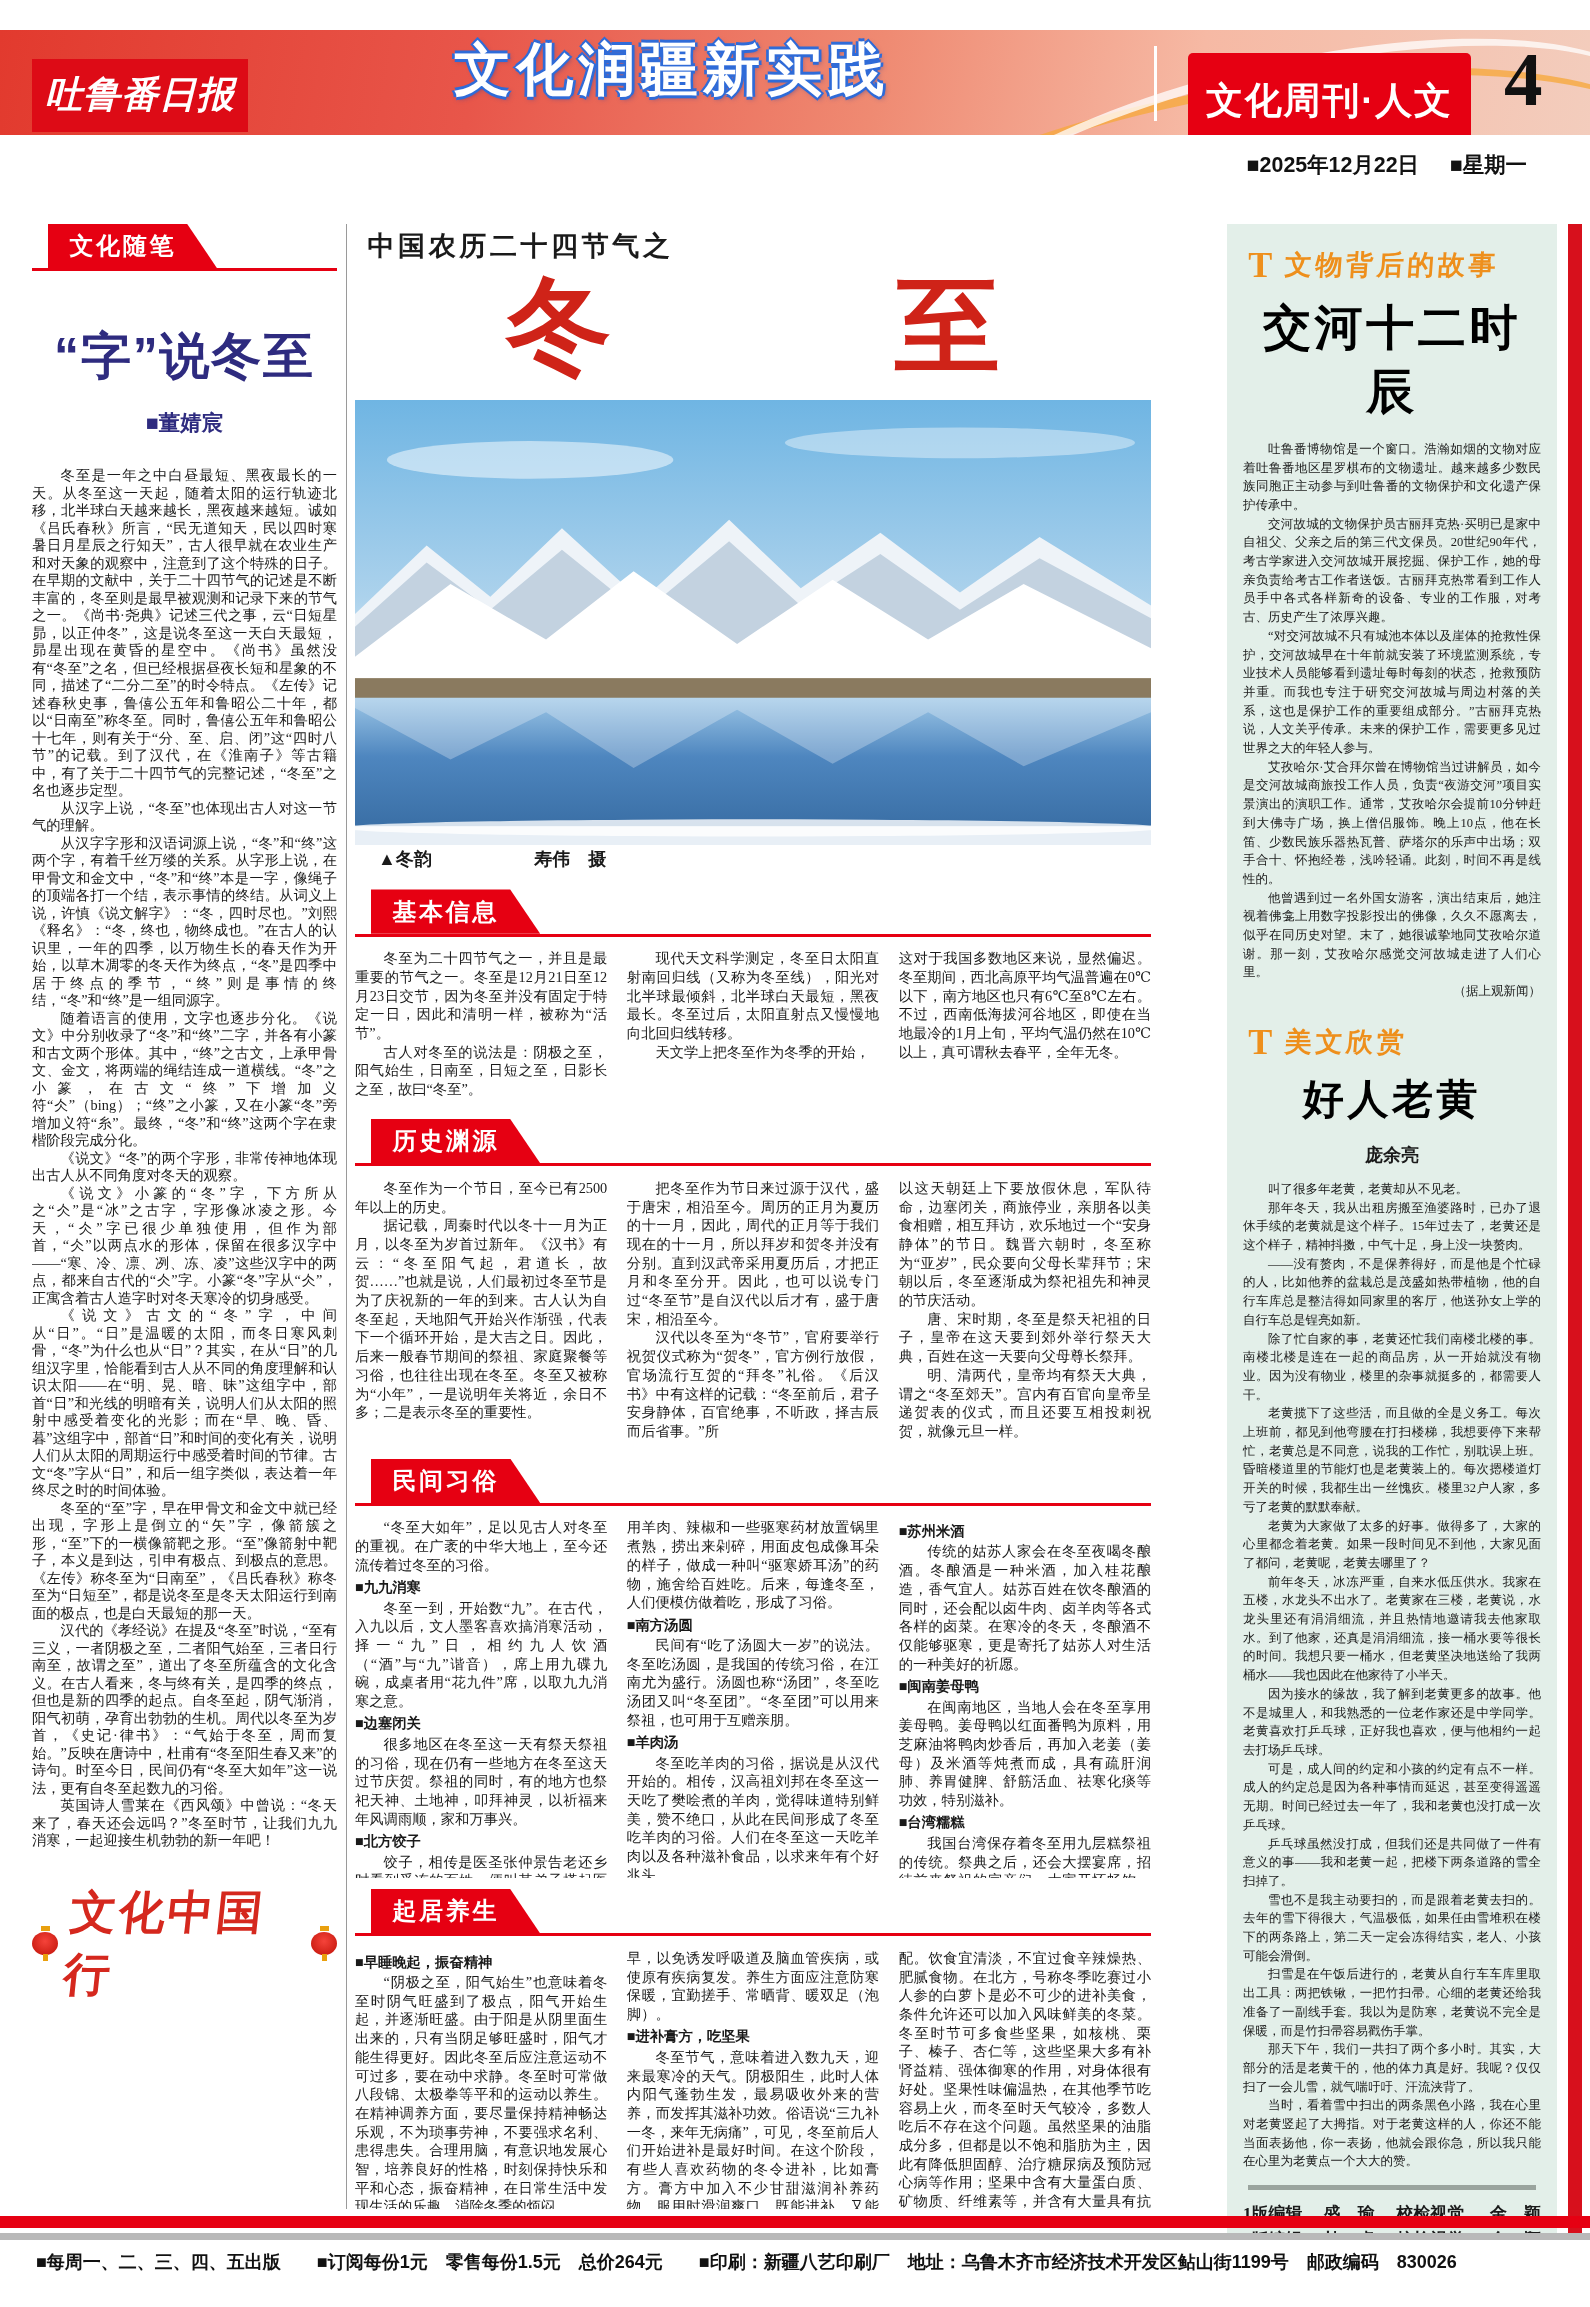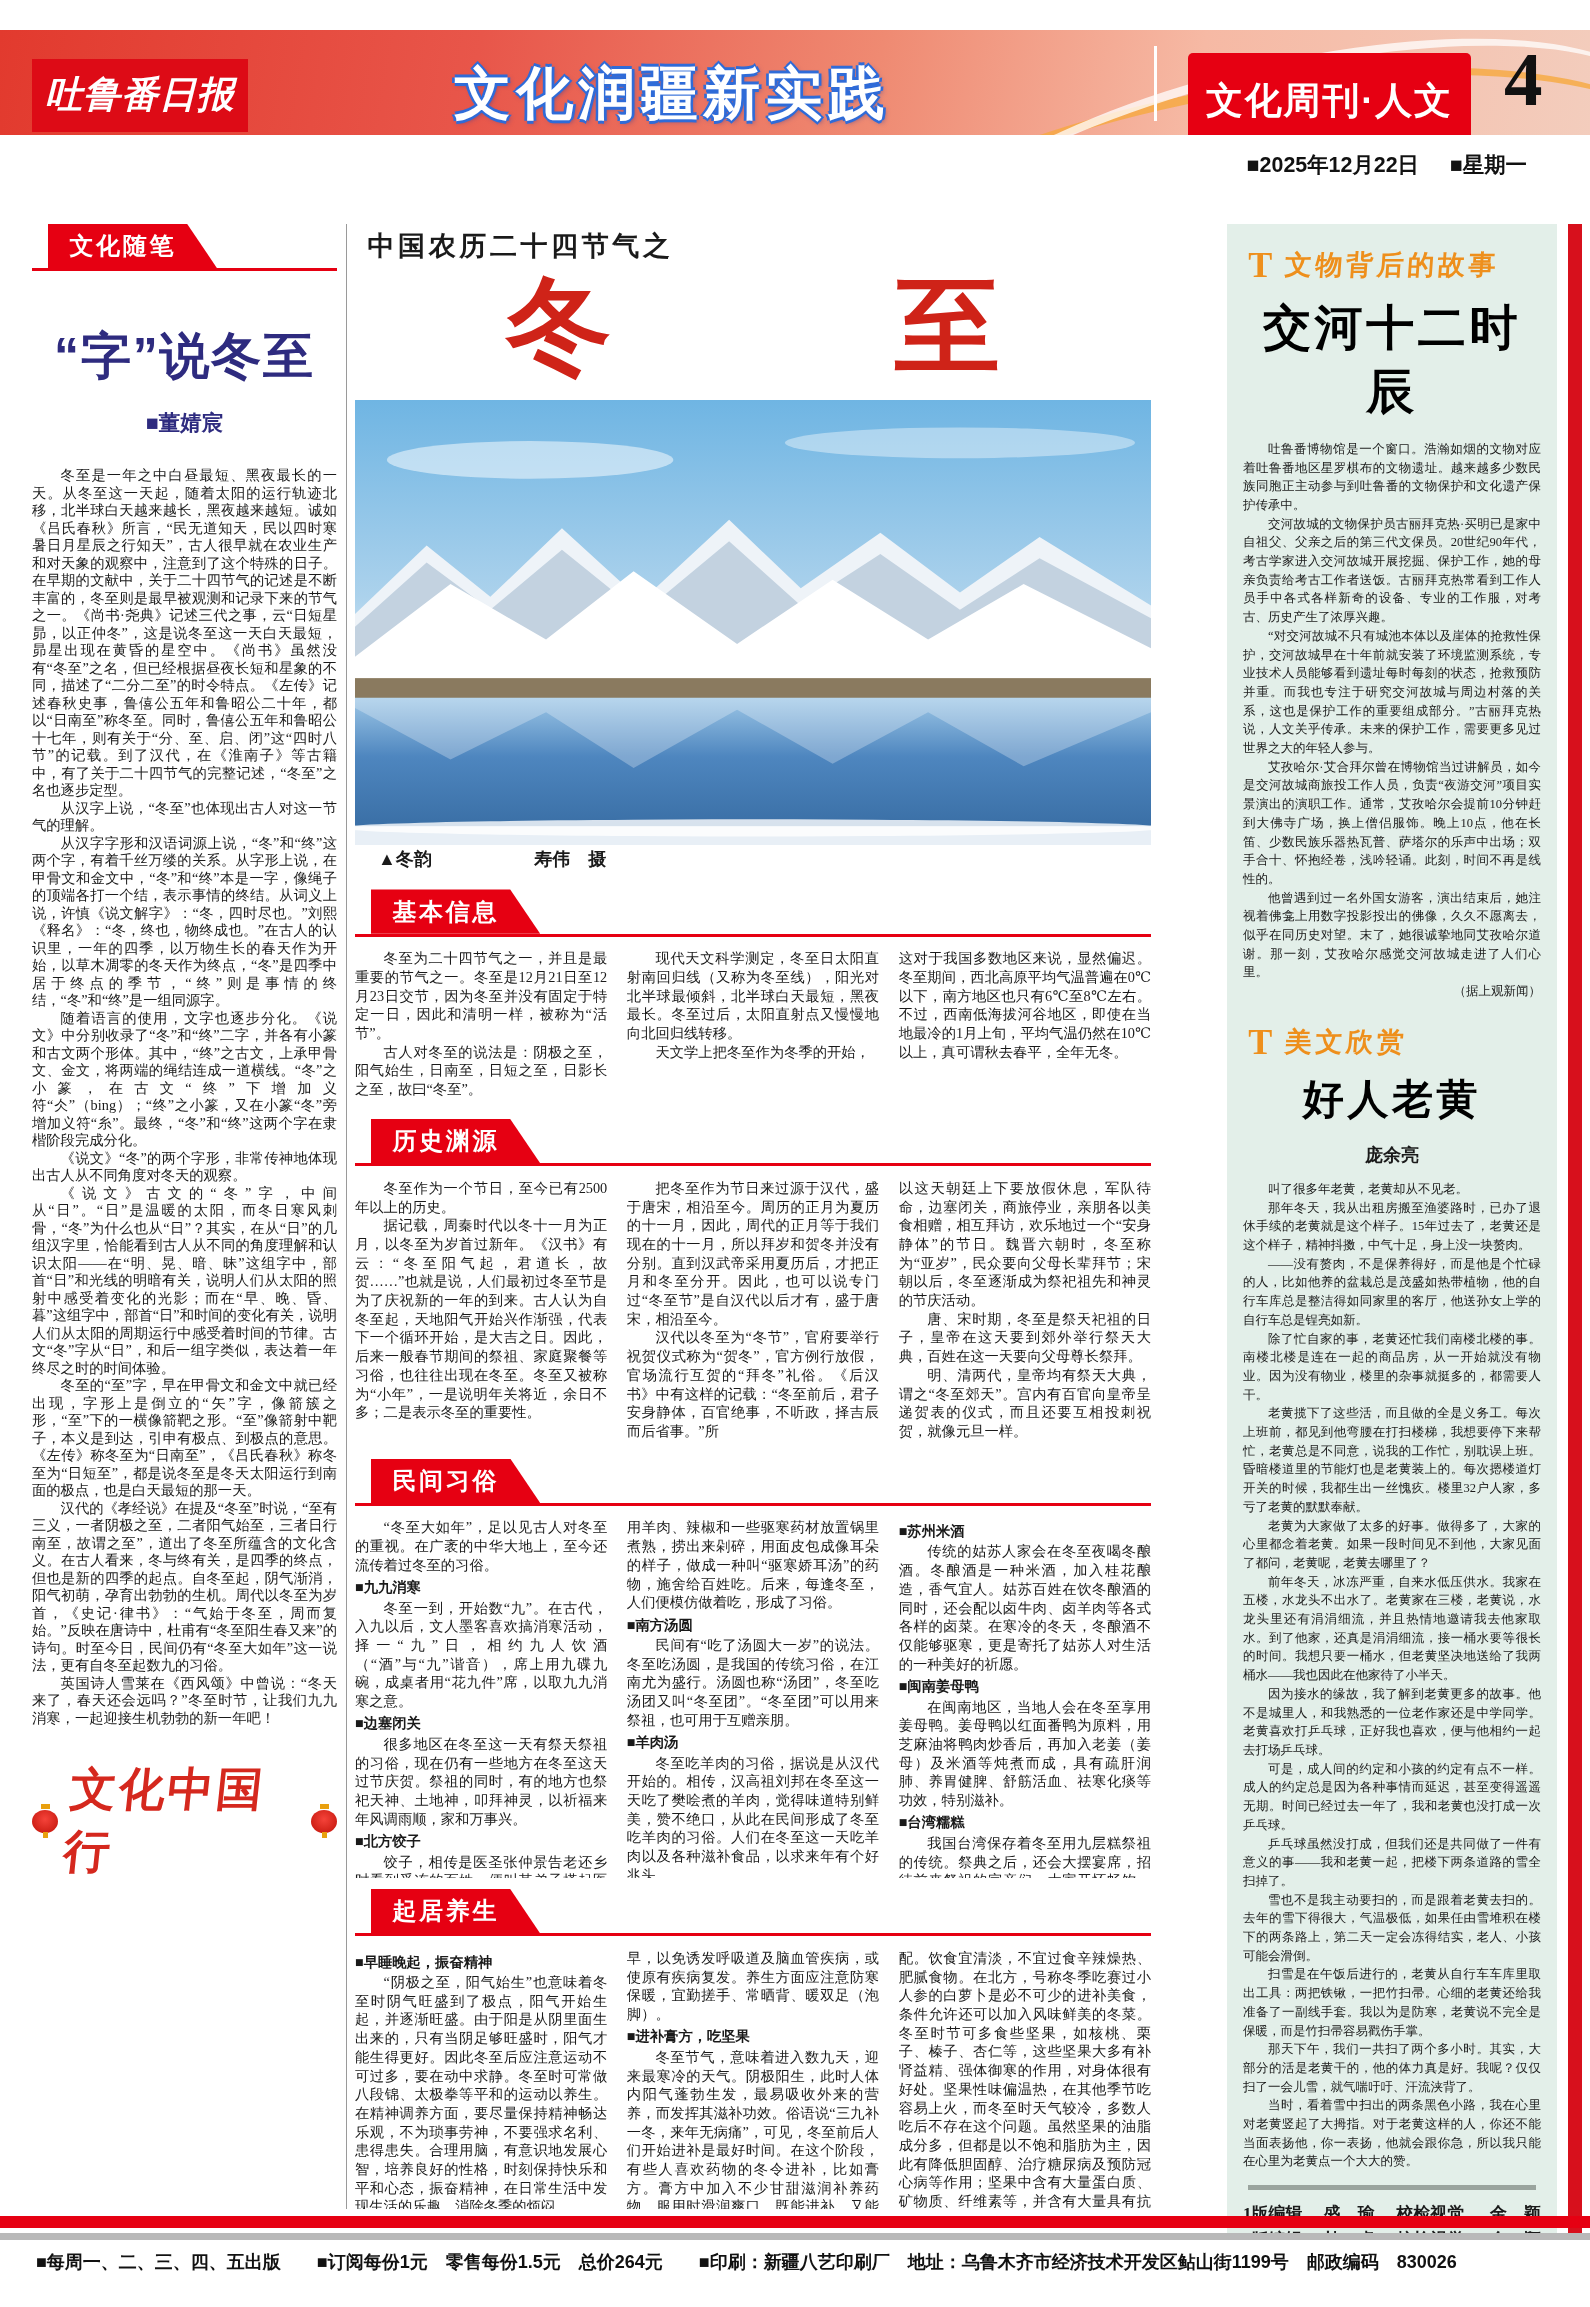--- a/index.html
+++ b/index.html
@@ -8,21 +8,21 @@
 
   
   .banner{position:absolute;left:0;top:30px;width:1591px;height:105px;
     background:linear-gradient(100deg,#e23a2e 0%,#e8564a 30%,#ef8a72 55%,#f6b9a4 75%,#f3cdbd 100%);overflow:hidden;}
   .swoosh1,.swoosh2{position:absolute;border-radius:50%;border-top:9px solid rgba(255,255,255,.75);}
   .swoosh1{width:802px;height:267px;left:873px;top:36px;transform:rotate(-14deg);}
   .swoosh2{width:980px;height:338px;left:730px;top:62px;transform:rotate(-12deg);border-top-color:rgba(246,169,63,.8);}
   .masthead{position:absolute;left:32px;top:28.5px;width:216px;height:73px;background:#dd0b16;
     color:#fff;display:flex;align-items:center;justify-content:center;
     font-weight:bold;font-style:italic;font-size:37px;letter-spacing:0.9px;}
-  .banner-title{position:absolute;left:454px;top:26px;font-size:57px;font-weight:900;color:#ffffff;letter-spacing:5.3px;
+  .banner-title{position:absolute;left:454px;top:2px;font-size:57px;font-weight:900;color:#ffffff;letter-spacing:5.3px;
     font-family:Liberation Mono, monospace;
     text-shadow:-2.7px 0 #2f6bd8,2.7px 0 #2f6bd8,0 -2.7px #2f6bd8,0 2.7px #2f6bd8,1.8px 1.8px 5.3px rgba(47,60,150,.6);}
   .weekly-divider{position:absolute;left:1154px;top:16px;width:2.7px;height:75px;background:#ffffff;}
   .weekly-box{position:absolute;left:1172px;top:23px;background:#e60012;color:#fff;border-radius:5px;
     font-family:"Liberation Sans","DejaVu Sans",sans-serif;font-weight:bold;font-size:37px;padding:23px 18px;letter-spacing:1.8px;margin-left:16px;}
   .page-num{position:absolute;left:1504px;top:5.3px;font-size:77px;font-weight:bold;color:#111;}
   .dateline{position:absolute;right:64px;top:150px;font-size:21.4px;font-weight:bold;color:#111;
     font-family:"Liberation Sans","DejaVu Sans",sans-serif;}
   .dateline span{margin-left:25px;}
 
@@ -107,20 +107,21 @@
   <div class="left-col">
     <div class="tabrow"><span class="tab">文化随笔</span></div>
     <div class="left-title">“字”说冬至</div>
     <div class="left-author">■董婧宸</div>
     <div>
         <p class="para">冬至是一年之中白昼最短、黑夜最长的一天。从冬至这一天起，随着太阳的运行轨迹北移，北半球白天越来越长，黑夜越来越短。诚如《吕氏春秋》所言，“民无道知天，民以四时寒暑日月星辰之行知天”，古人很早就在农业生产和对天象的观察中，注意到了这个特殊的日子。在早期的文献中，关于二十四节气的记述是不断丰富的，冬至则是最早被观测和记录下来的节气之一。《尚书·尧典》记述三代之事，云“日短星昴，以正仲冬”，这是说冬至这一天白天最短，昴星出现在黄昏的星空中。《尚书》虽然没有“冬至”之名，但已经根据昼夜长短和星象的不同，描述了“二分二至”的时令特点。《左传》记述春秋史事，鲁僖公五年和鲁昭公二十年，都以“日南至”称冬至。同时，鲁僖公五年和鲁昭公十七年，则有关于“分、至、启、闭”这“四时八节”的记载。到了汉代，在《淮南子》等古籍中，有了关于二十四节气的完整记述，“冬至”之名也逐步定型。</p>
         <p class="para">从汉字上说，“冬至”也体现出古人对这一节气的理解。</p>
         <p class="para">从汉字字形和汉语词源上说，“冬”和“终”这两个字，有着千丝万缕的关系。从字形上说，在甲骨文和金文中，“冬”和“终”本是一字，像绳子的顶端各打一个结，表示事情的终结。从词义上说，许慎《说文解字》：“冬，四时尽也。”刘熙《释名》：“冬，终也，物终成也。”在古人的认识里，一年的四季，以万物生长的春天作为开始，以草木凋零的冬天作为终点，“冬”是四季中居于终点的季节，“终”则是事情的终结，“冬”和“终”是一组同源字。</p>
         <p class="para">随着语言的使用，文字也逐步分化。《说文》中分别收录了“冬”和“终”二字，并各有小篆和古文两个形体。其中，“终”之古文，上承甲骨文、金文，将两端的绳结连成一道横线。“冬”之小篆，在古文“终”下增加义符“仌”（bing）；“终”之小篆，又在小篆“冬”旁增加义符“糸”。最终，“冬”和“终”这两个字在隶楷阶段完成分化。</p>
         <p class="para">《说文》“冬”的两个字形，非常传神地体现出古人从不同角度对冬天的观察。</p>
+        <p class="para">《说文》小篆的“冬”字，下方所从之“仌”是“冰”之古字，字形像冰凌之形。今天，“仌”字已很少单独使用，但作为部首，“仌”以两点水的形体，保留在很多汉字中——“寒、冷、凛、冽、冻、凌”这些汉字中的两点，都来自古代的“仌”字。小篆“冬”字从“仌”，正寓含着古人造字时对冬天寒冷的切身感受。</p>
         <p class="para">《说文》古文的“冬”字，中间从“日”。“日”是温暖的太阳，而冬日寒风刺骨，“冬”为什么也从“日”？其实，在从“日”的几组汉字里，恰能看到古人从不同的角度理解和认识太阳——在“明、晃、暗、昧”这组字中，部首“日”和光线的明暗有关，说明人们从太阳的照射中感受着变化的光影；而在“早、晚、昏、暮”这组字中，部首“日”和时间的变化有关，说明人们从太阳的周期运行中感受着时间的节律。古文“冬”字从“日”，和后一组字类似，表达着一年终尽之时的时间体验。</p>
         <p class="para">冬至的“至”字，早在甲骨文和金文中就已经出现，字形上是倒立的“矢”字，像箭簇之形，“至”下的一横像箭靶之形。“至”像箭射中靶子，本义是到达，引申有极点、到极点的意思。《左传》称冬至为“日南至”，《吕氏春秋》称冬至为“日短至”，都是说冬至是冬天太阳运行到南面的极点，也是白天最短的那一天。</p>
         <p class="para">汉代的《孝经说》在提及“冬至”时说，“至有三义，一者阴极之至，二者阳气始至，三者日行南至，故谓之至”，道出了冬至所蕴含的文化含义。在古人看来，冬与终有关，是四季的终点，但也是新的四季的起点。自冬至起，阴气渐消，阳气初萌，孕育出勃勃的生机。周代以冬至为岁首，《史记·律书》：“气始于冬至，周而复始。”反映在唐诗中，杜甫有“冬至阳生春又来”的诗句。时至今日，民间仍有“冬至大如年”这一说法，更有自冬至起数九的习俗。</p>
         <p class="para">英国诗人雪莱在《西风颂》中曾说：“冬天来了，春天还会远吗？”冬至时节，让我们九九消寒，一起迎接生机勃勃的新一年吧！</p>
       </div>
     <div class="china-logo">
       <span class="lantern"></span>
       <span class="china-logo-text">文化中国行</span>
       <span class="lantern"></span>
     </div>

